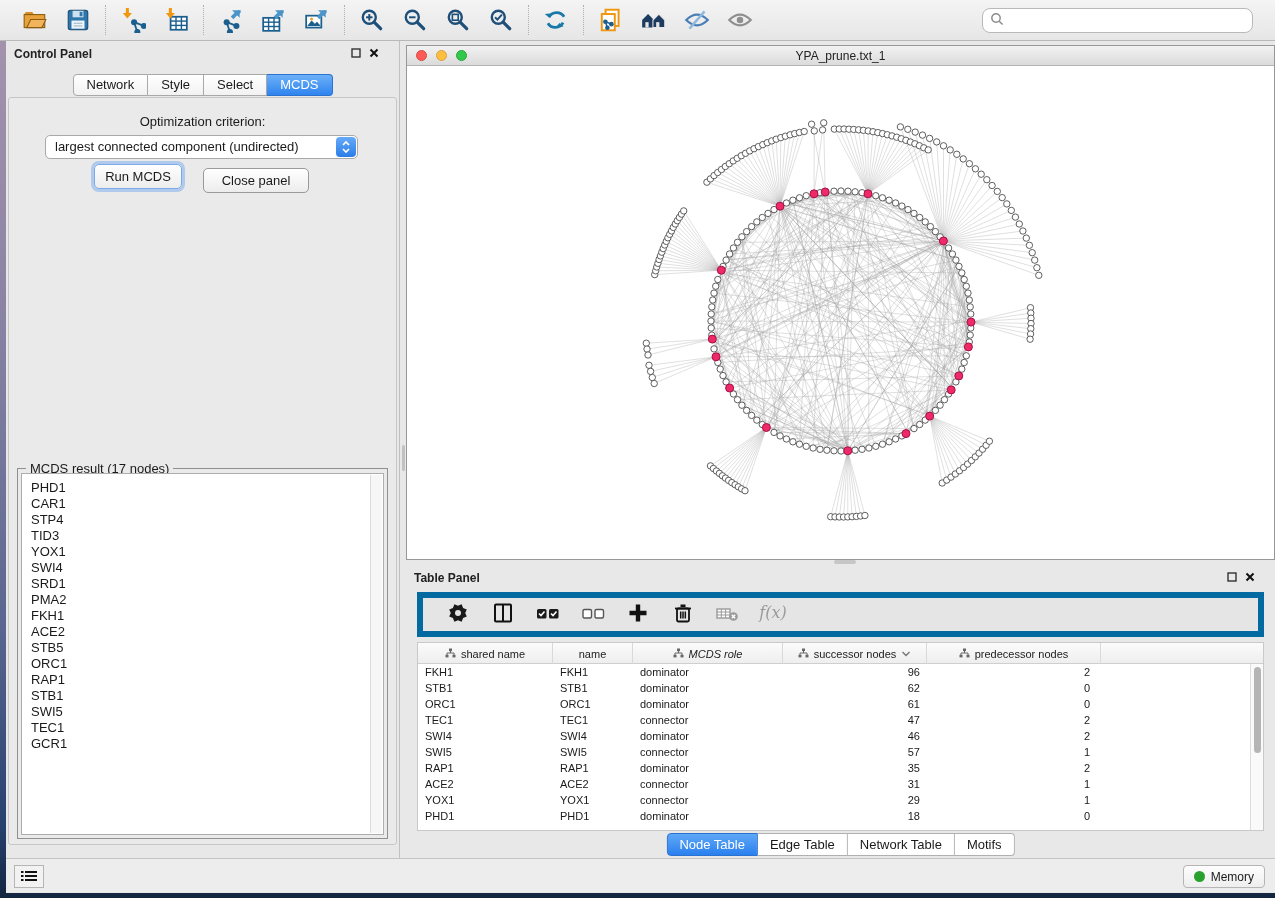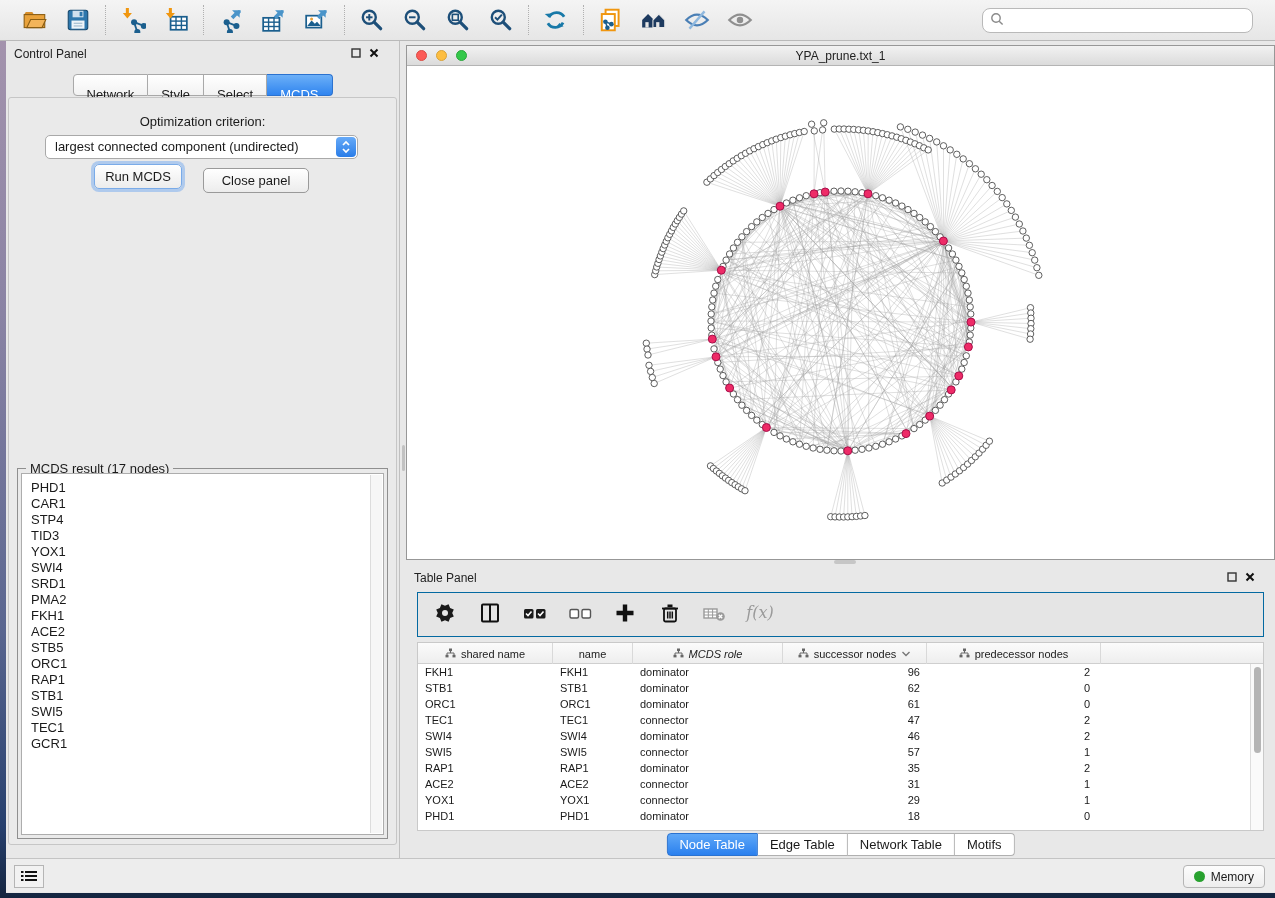--- a/index.html
+++ b/index.html
@@ -19,26 +19,26 @@
   .tb-btn{width:28px;height:28px;display:flex;align-items:center;justify-content:center;cursor:pointer;}
   .tb-btn svg{display:block;}
   #search-box{position:absolute;right:22px;top:8px;width:271px;height:25px;background:#fff;
     border:1px solid #b9b9b9;border-radius:8px;display:flex;align-items:center;padding:0 7px;}
   #search-box input{flex:1;border:none;outline:none;font-size:13px;background:transparent;
     font-family:"Liberation Sans",sans-serif;}
   
   #content{position:absolute;left:6px;top:41px;width:1269px;height:852px;background:#e8e8e8;}
   
   #control-panel{position:absolute;left:0;top:0;width:394px;height:817px;border-right:1px solid #c0c0c0;}
-  .panel-head{position:absolute;left:0;top:0;right:12px;height:26px;}
+  .panel-head{position:absolute;left:0;top:0;right:12px;height:26px;font-weight:bold;}
   .panel-title{position:absolute;left:8px;top:6px;font-size:12px;color:#222;}
   .panel-icons{position:absolute;right:8px;top:7px;display:flex;gap:8px;align-items:center;}
   .panel-icons svg{display:block;cursor:pointer;}
   #ctl-tabs{position:absolute;top:33px;left:50%;transform:translateX(-50%);display:flex;height:22px;}
-  .seg-tab{padding:10px 13px;font-size:13px;line-height:20px;background:linear-gradient(#ffffff,#f2f2f2);
+  .seg-tab{padding:0 13px;font-size:13px;line-height:20px;background:linear-gradient(#ffffff,#f2f2f2);
     border:1px solid #a8a8a8;border-left:none;cursor:pointer;white-space:nowrap;}
   .seg-tab:first-child{border-left:1px solid #a8a8a8;border-radius:4px 0 0 4px;}
   .seg-tab:last-child{border-radius:0 4px 4px 0;}
   .seg-tab.active{background:linear-gradient(#6cb0f8,#2f84ef);color:#fff;border-color:#2b72cf;}
   #ctl-inner{position:absolute;left:2px;top:56px;width:389px;height:748px;background:#eaeaea;
     border:1px solid #c6c6c6;border-radius:3px;}
   #opt-label{position:absolute;left:0;right:0;top:16px;text-align:center;font-size:13px;}
   #criterion-select{position:absolute;left:36px;top:37px;width:313px;height:24px;background:#fff;
     border:1px solid #a9a9a9;border-radius:5px;cursor:pointer;}
   #criterion-value{position:absolute;left:9px;top:3px;font-size:13px;}
@@ -63,21 +63,21 @@
     background:linear-gradient(#f2f2f2,#dbdbdb);border-bottom:1px solid #b4b4b4;}
   .tl{position:absolute;top:4px;width:11px;height:11px;border-radius:50%;cursor:pointer;}
   #tl-close{left:9px;background:#fc5b57;border:1px solid #d94c44;}
   #tl-min{left:29px;background:#fdbe41;border:1px solid #d9a338;}
   #tl-max{left:49px;background:#34c84a;border:1px solid #2aa63c;}
   #net-title{position:absolute;left:0;right:0;top:3px;text-align:center;font-size:12px;color:#222;}
   #net-canvas{position:absolute;left:0;top:20px;width:867px;height:493px;cursor:default;}
   
   #table-panel{position:absolute;left:400px;top:524px;width:869px;height:293px;}
   #tbl-toolbar{position:absolute;left:11px;top:27px;width:847px;height:45px;background:#e5e5e5;
-    border:1px solid #0369a1;display:flex;align-items:center;gap:15px;padding-left:12px;}
+    border:6px solid #0369a1;display:flex;align-items:center;gap:15px;padding-left:20px;}
   .ttb-btn{width:30px;height:30px;display:flex;align-items:center;justify-content:center;cursor:pointer;}
   .ttb-btn.disabled{cursor:default;}
   #tbl{position:absolute;left:11px;top:77px;width:847px;height:189px;background:#fff;border:1px solid #c9c9c9;overflow:hidden;}
   #tbl-header{position:absolute;left:0;top:0;right:0;height:21px;background:linear-gradient(#fbfbfb,#eeeeee);
     border-bottom:1px solid #cfcfcf;display:flex;}
   .th{height:21px;border-right:1px solid #d9d9d9;display:flex;align-items:center;justify-content:center;
     gap:5px;font-size:11px;color:#222;cursor:pointer;overflow:hidden;white-space:nowrap;}
   #tbl-rows{position:absolute;left:0;top:21px;right:13px;bottom:0;}
   .tr{height:16px;display:flex;cursor:pointer;}
   .td{font-size:11px;line-height:16px;white-space:nowrap;overflow:hidden;}

